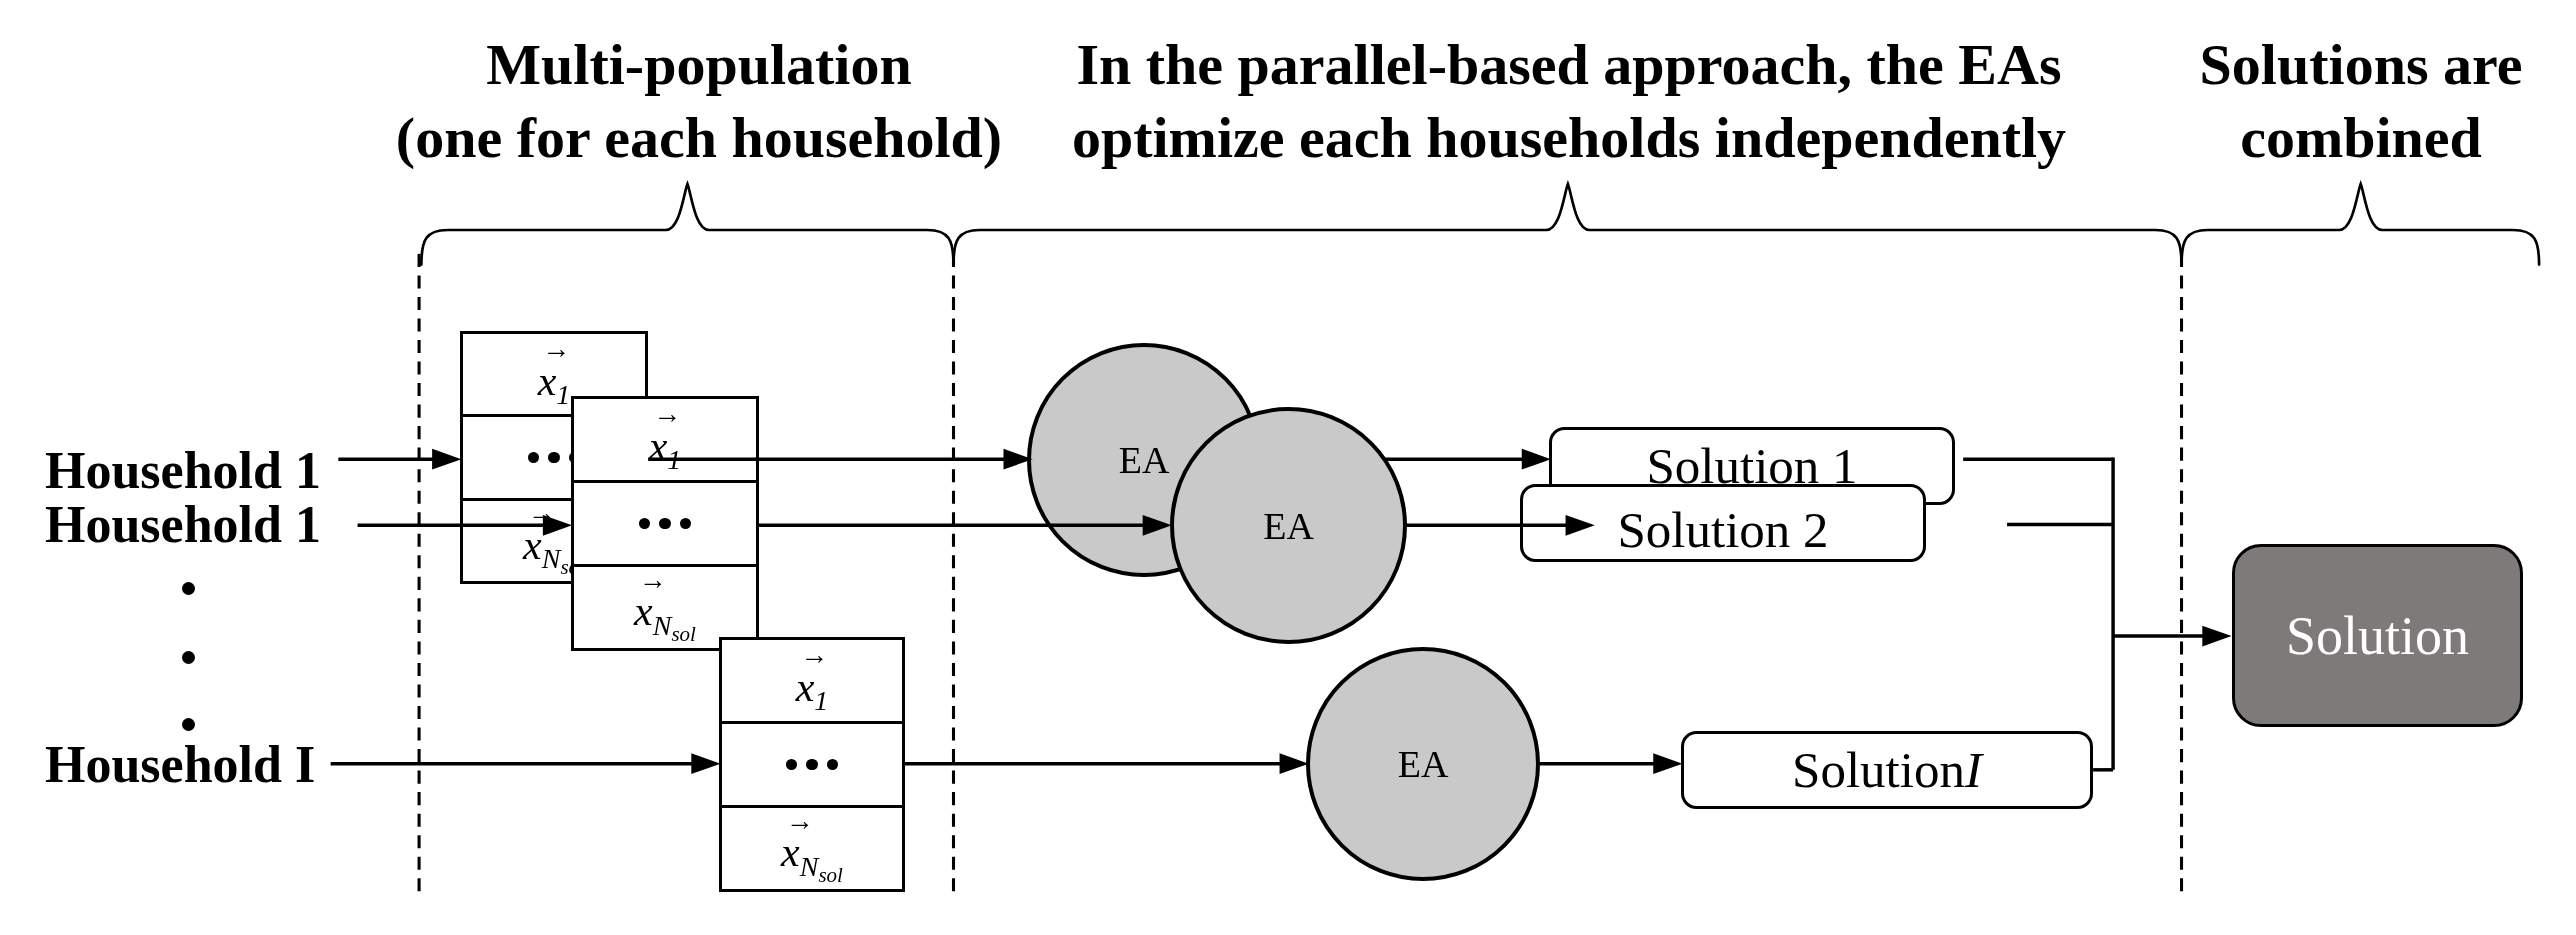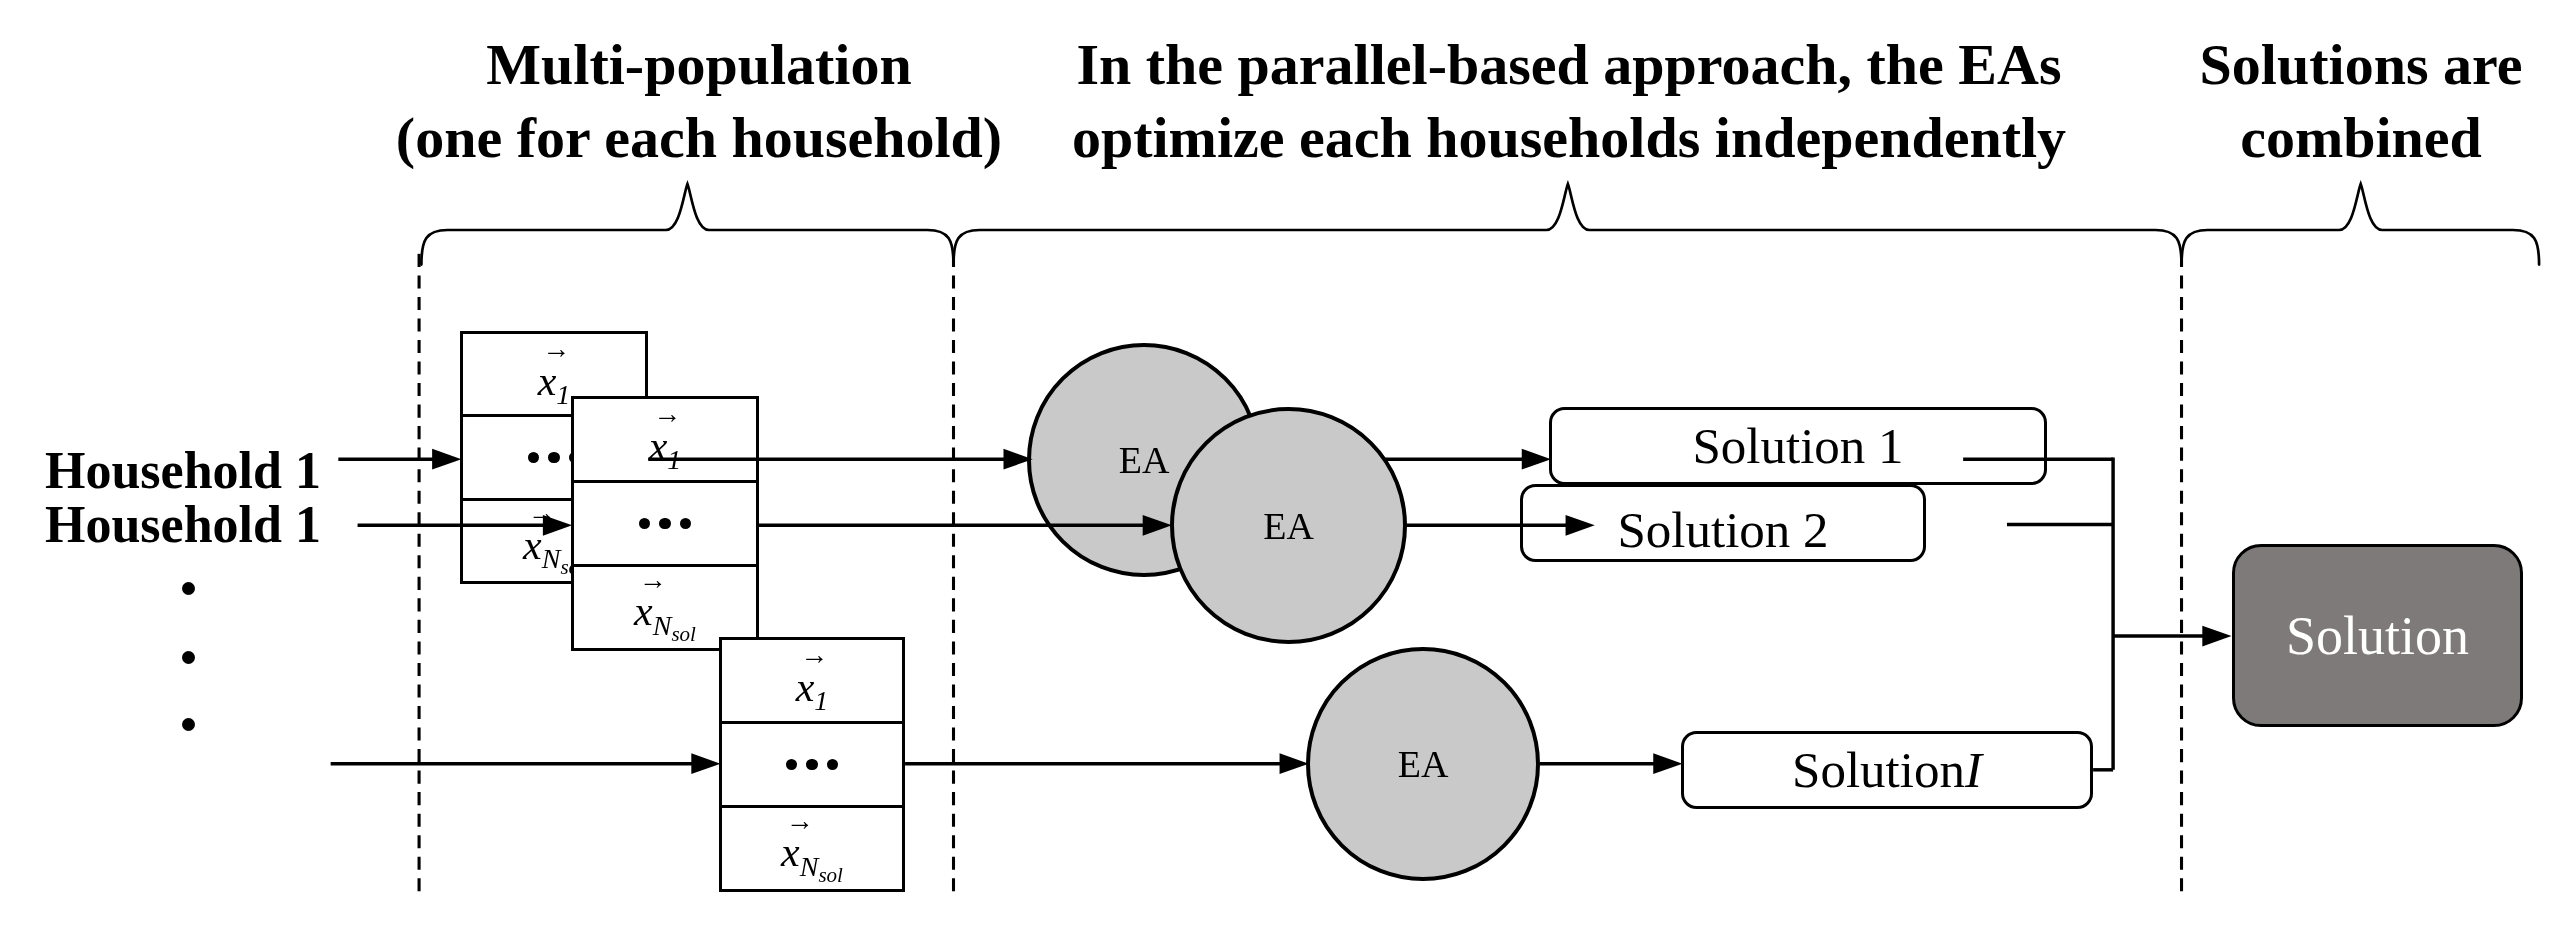--- a/index.html
+++ b/index.html
@@ -56,20 +56,21 @@
     <div>Solutions are</div>
     <div>combined</div>
   </div>
   <div class="header" style="left:1569px;top:28px;">
     <div>In the parallel-based approach, the EAs</div>
     <div>optimize each households independently</div>
   </div>
 
   <div class="hh" style="top:433px;margin-top:12px;">Household 1</div>
   <div class="hh" style="top:499px;">Household 1</div>
+  <div class="hh" style="top:739px;">Household I</div>
   <div class="vdot" style="left:182px;top:582px;"></div>
   <div class="vdot" style="left:182px;top:651px;"></div>
   <div class="vdot" style="left:182px;top:718px;"></div>
 
   <div id="stacks">
       <div class="stack" style="left: 460px; top: 331px; width: 188px; height: 253px;">
         <div class="row">
           <span class="vec"><span class="arr">→</span>x<sub>1</sub></span>
         </div>
         <div class="row">
@@ -118,21 +119,21 @@
   <div class="ea-circle" style="left:1027px;top:343px;width:234px;height:234px;">
     <span>EA</span>
   </div>
   <div class="ea-circle" style="left:1170px;top:407px;width:237px;height:237px;">
     <span>EA</span>
   </div>
   <div class="ea-circle" style="left:1306px;top:647px;width:234px;height:234px;">
     <span>EA</span>
   </div>
 
-  <div class="sol" style="left:1549px;top:407px;width:498px;height:78px;">
+  <div class="sol" style="left:1549px;top:427px;width:406px;height:78px;">
     <span>Solution 1</span>
   </div>
   <div class="sol" style="left:1520px;top:484px;width:406px;height:78px;align-items:flex-end;">
     <span>Solution 2</span>
   </div>
   <div class="sol" style="left:1681px;top:731px;width:412px;height:78px;">
     <span>Solution </span>
     <span style="font-style:italic;">I</span>
   </div>
 

